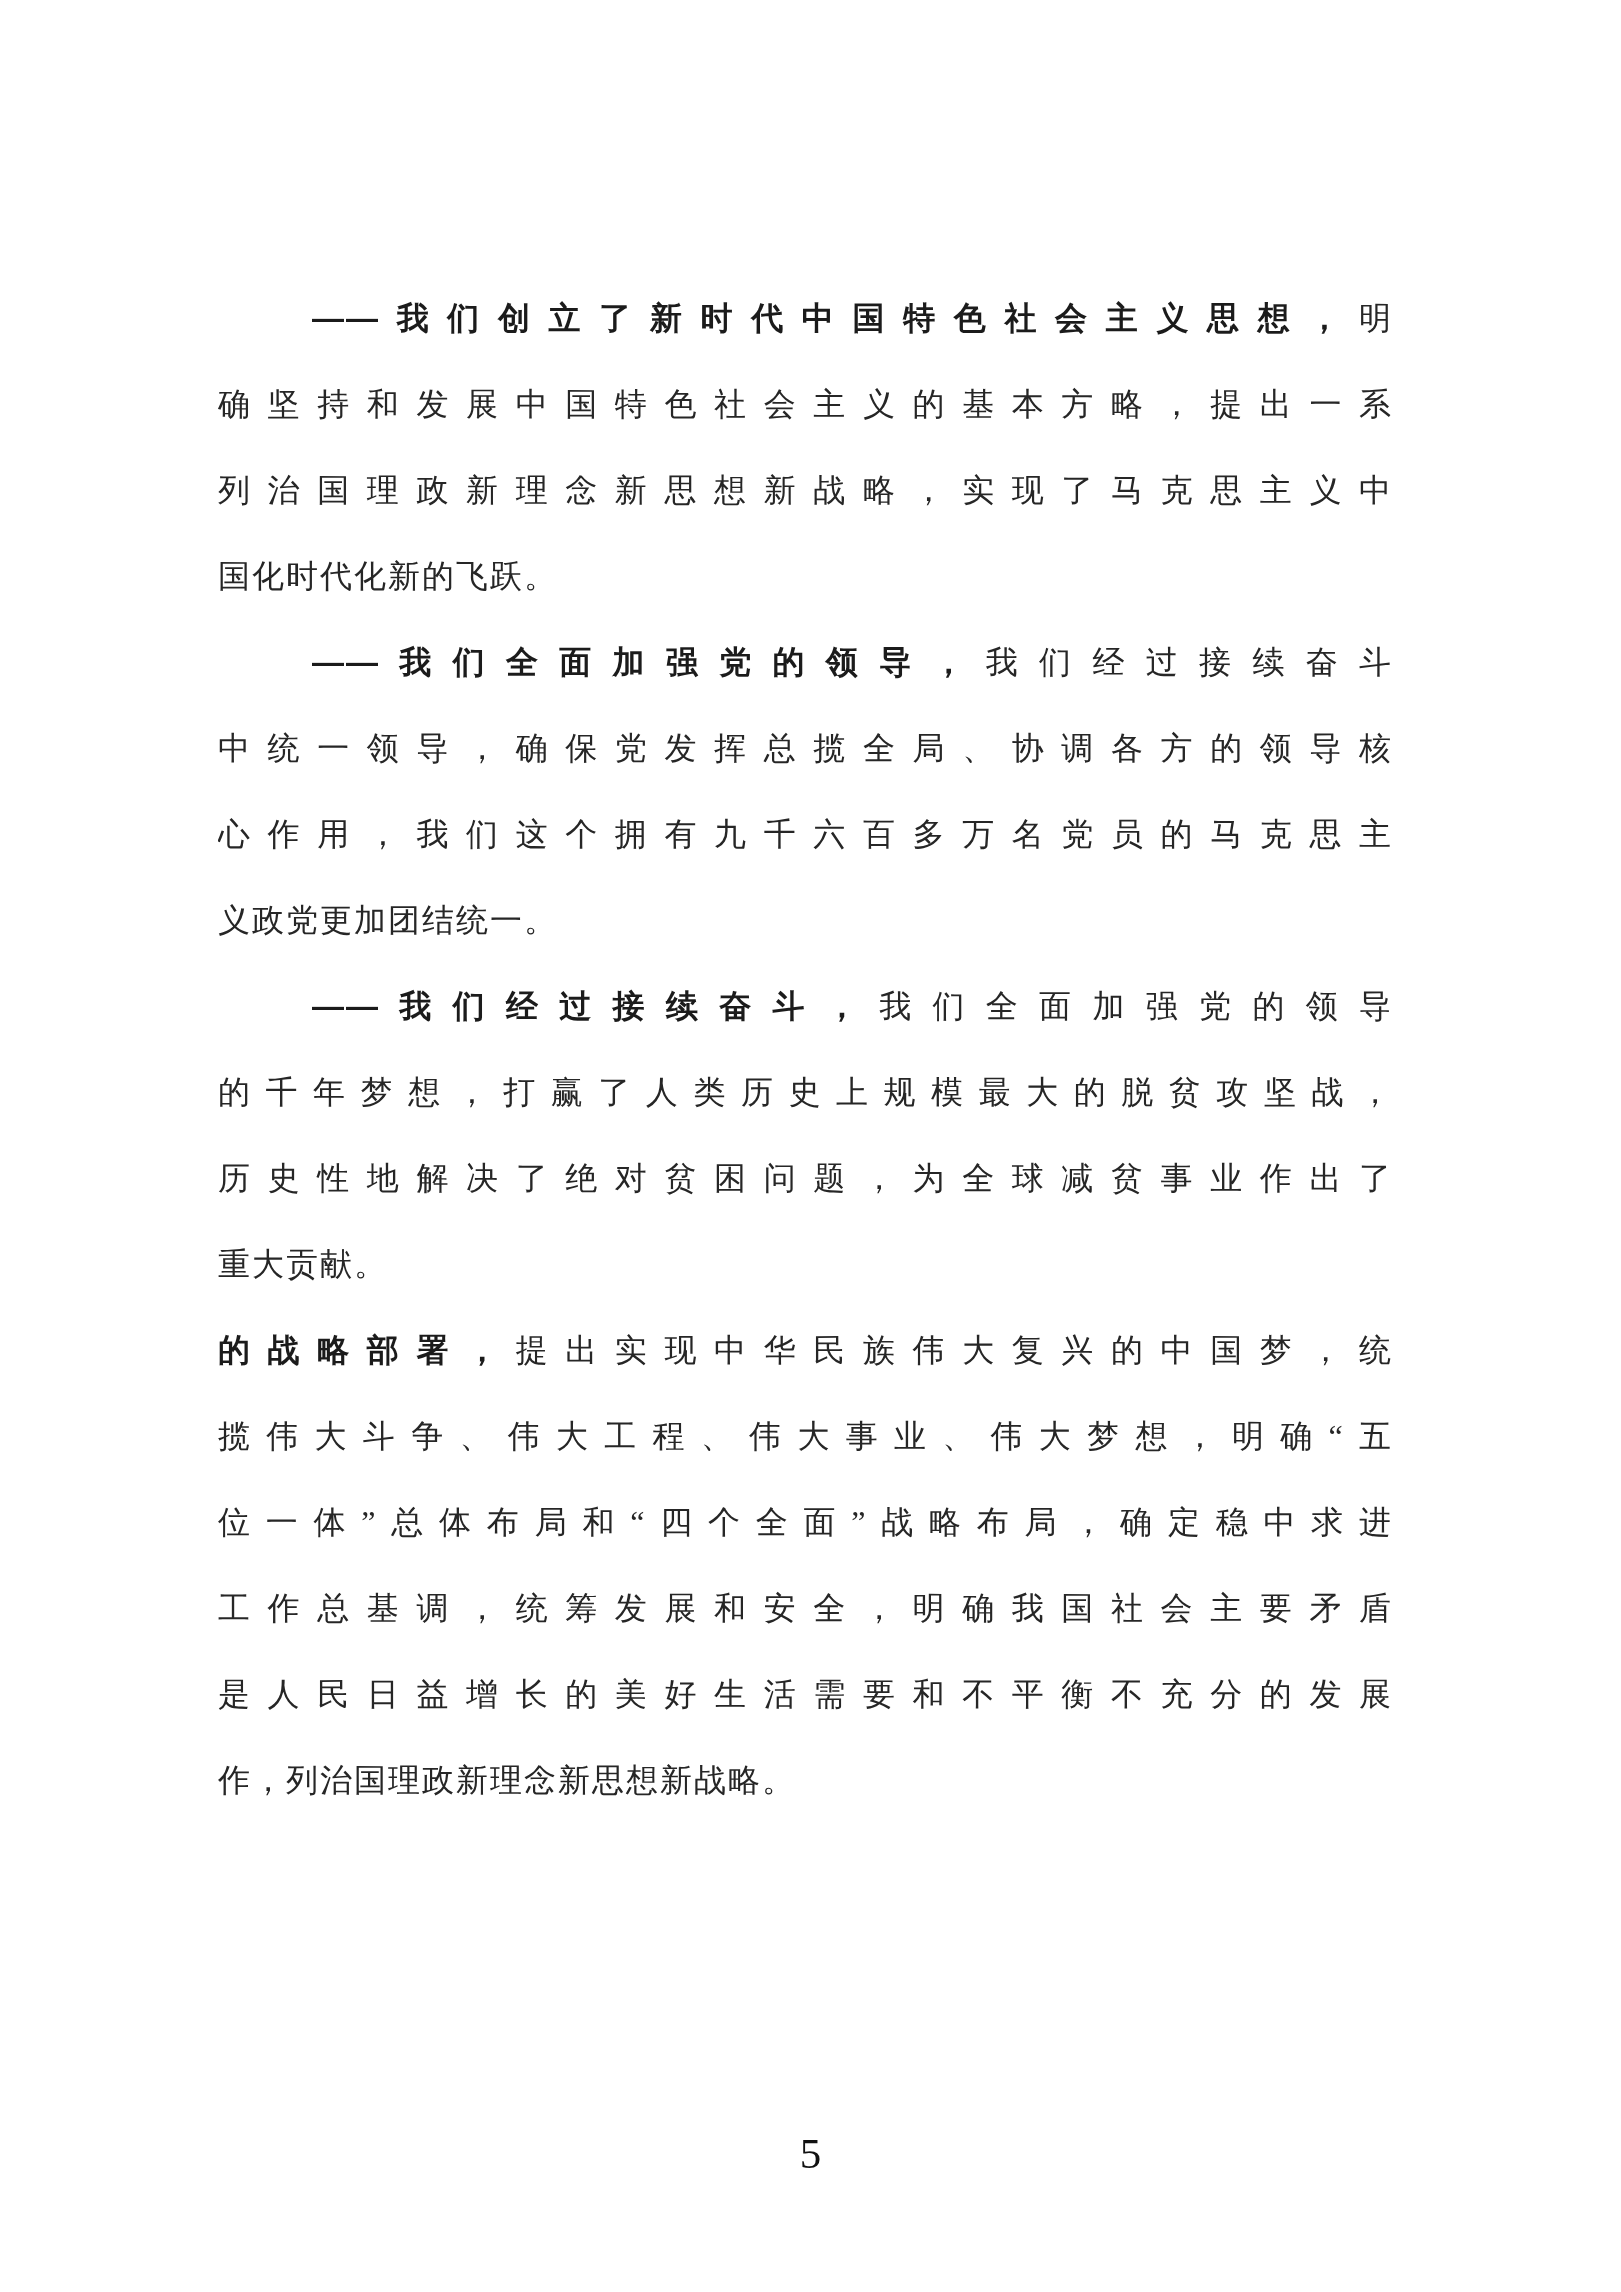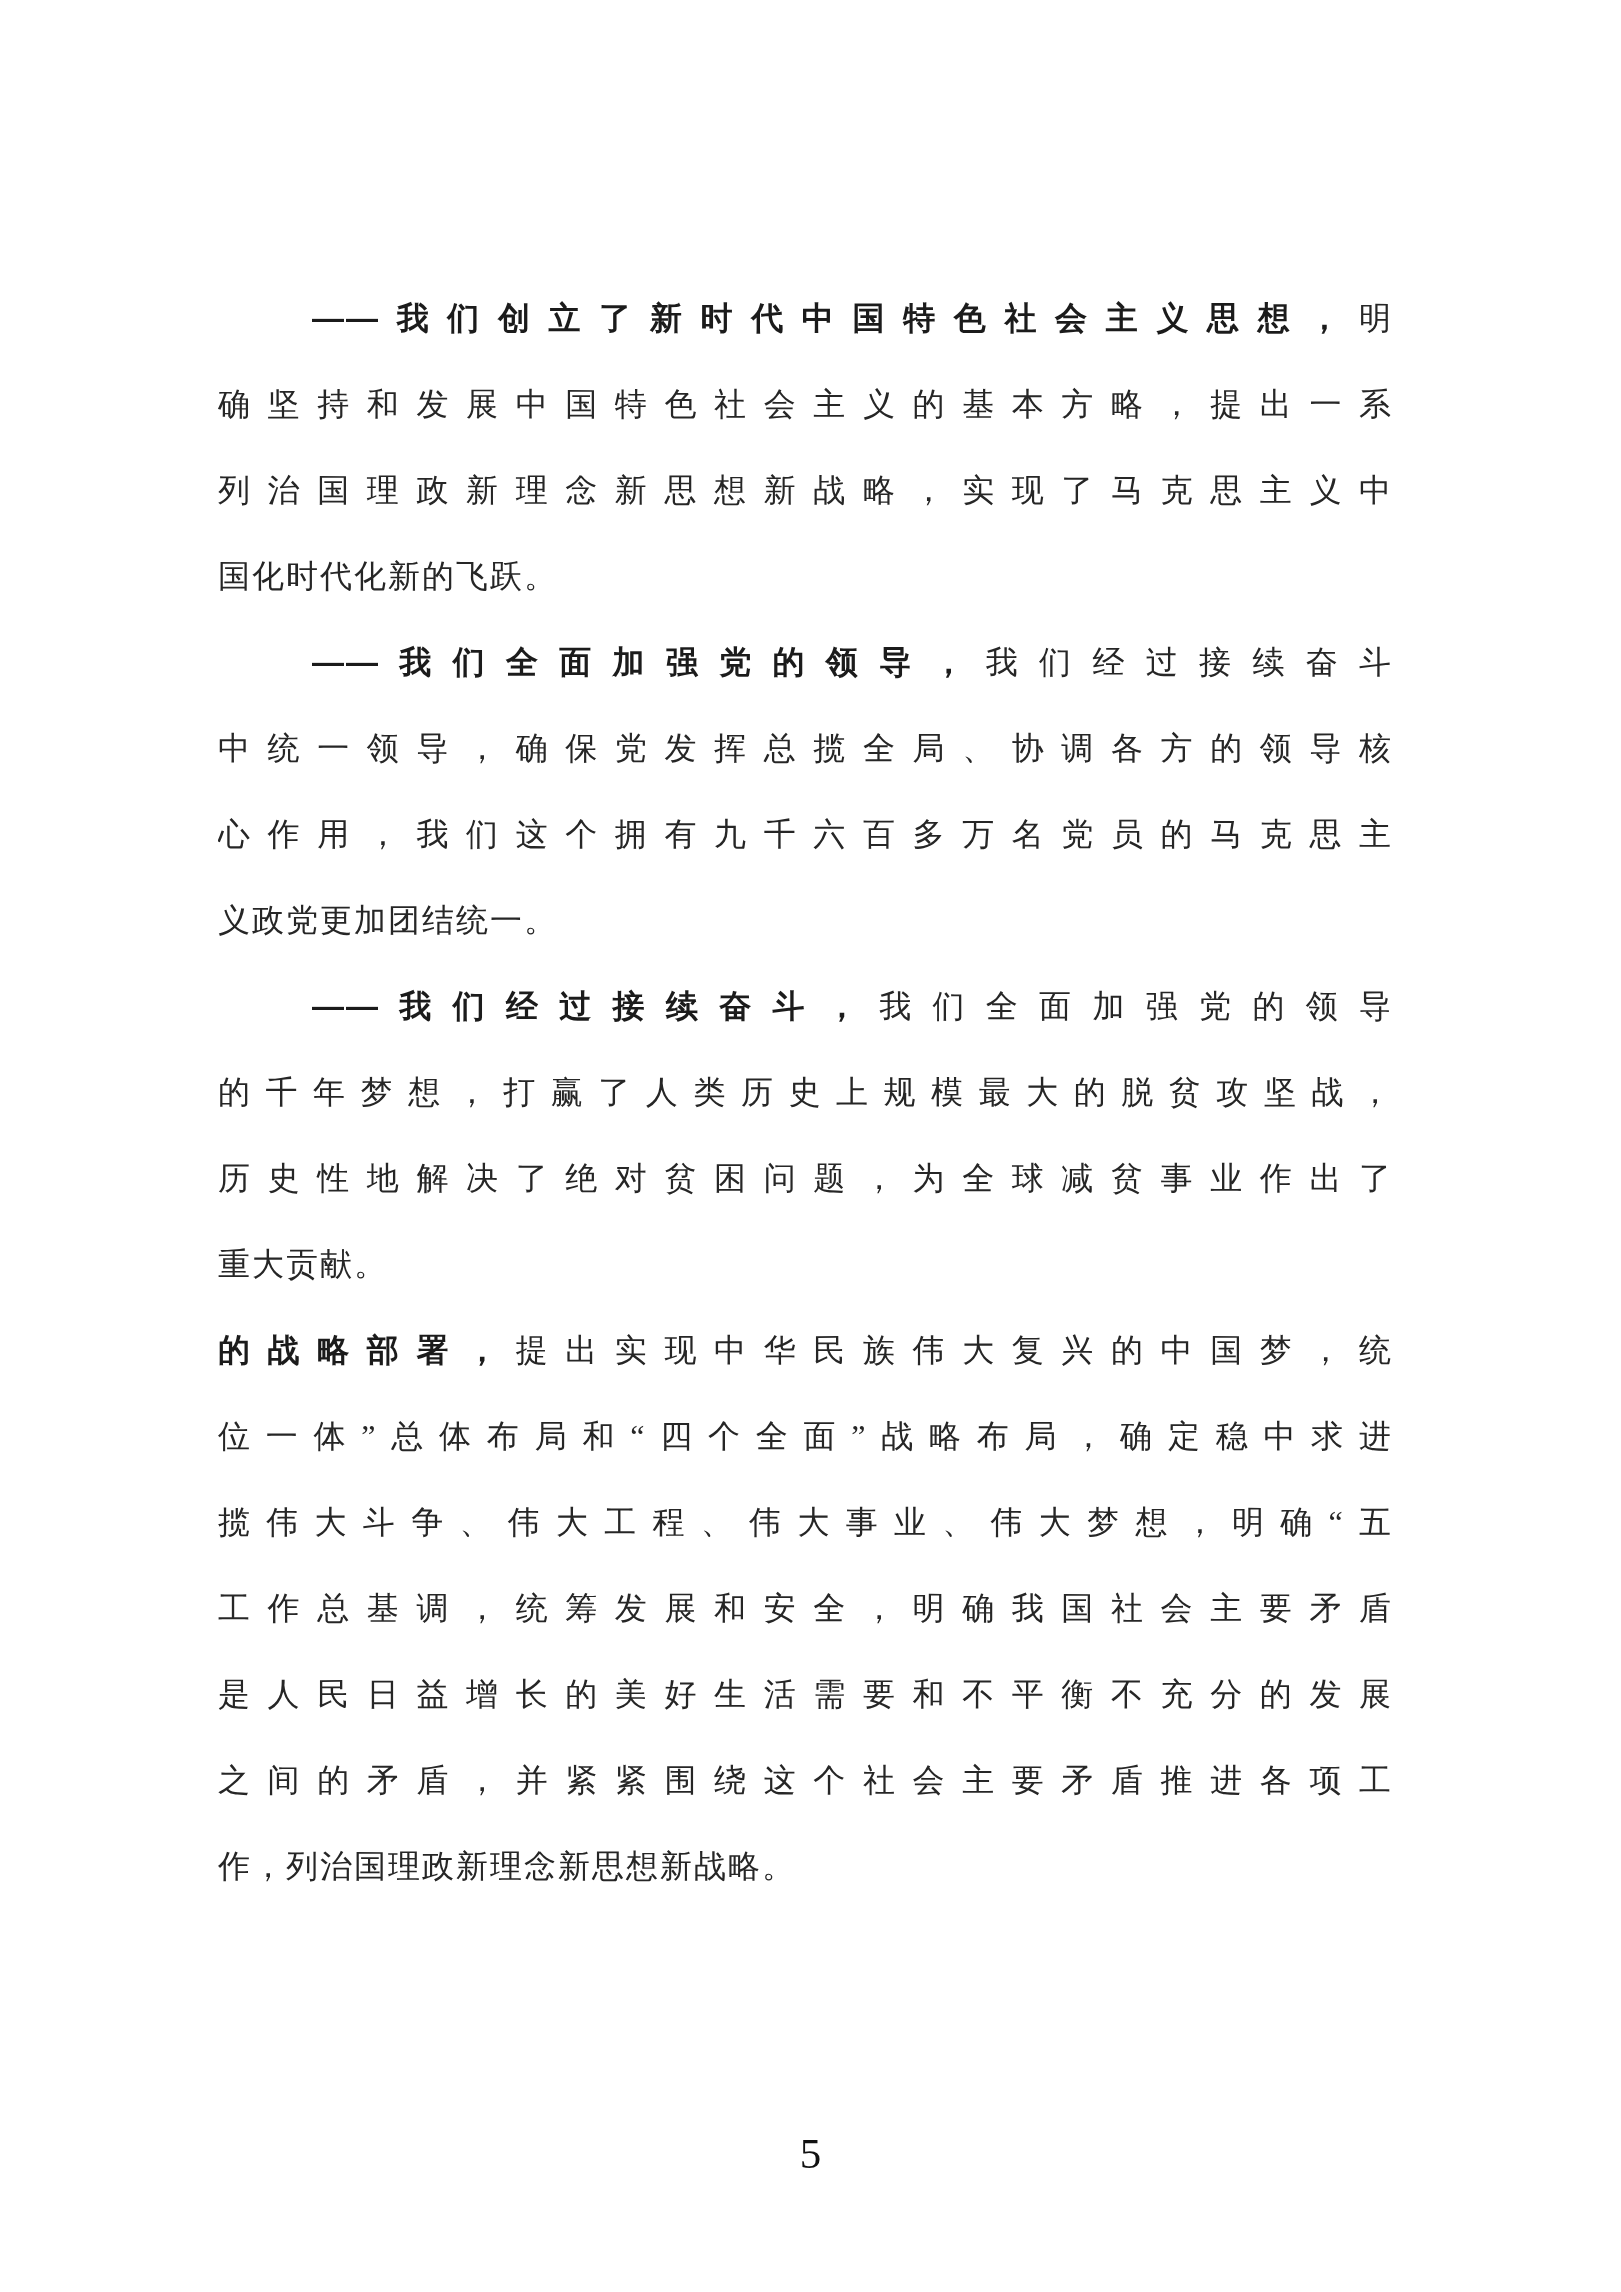--- a/index.html
+++ b/index.html
@@ -64,23 +64,22 @@
         <div class="line"><span class="seg">义政党更加团结统一。</span></div>
       </section>
       <section class="para">
         <div class="line fill indent"><span class="seg bold">——我们经过接续奋斗，</span><span class="seg">我们全面加强党的领导</span></div>
         <div class="line fill"><span class="seg">的千年梦想，打赢了人类历史上规模最大的脱贫攻坚战，</span></div>
         <div class="line fill"><span class="seg">历史性地解决了绝对贫困问题，为全球减贫事业作出了</span></div>
         <div class="line"><span class="seg">重大贡献。</span></div>
       </section>
       <section class="para">
         <div class="line fill"><span class="seg bold">的战略部署，</span><span class="seg">提出实现中华民族伟大复兴的中国梦，统</span></div>
+        <div class="line fill"><span class="seg">揽伟大斗争、伟大工程、伟大事业、伟大梦想，明确“五</span></div>
         <div class="line fill"><span class="seg">位一体”总体布局和“四个全面”战略布局，确定稳中求进</span></div>
-        <div class="line fill"><span class="seg">揽伟大斗争、伟大工程、伟大事业、伟大梦想，明确“五</span></div>
         <div class="line fill"><span class="seg">工作总基调，统筹发展和安全，明确我国社会主要矛盾</span></div>
         <div class="line fill"><span class="seg">是人民日益增长的美好生活需要和不平衡不充分的发展</span></div>
-        <div class="line fill"><span class="seg">之间的矛盾，并紧紧围绕这个社会主要矛盾推进各项工</span></div>
         <div class="line"><span class="seg">作，列治国理政新理念新思想新战略。</span></div>
       </section>
     </div>
   <div class="page-number">5</div>
 </div>
 
 
 </body></html>

